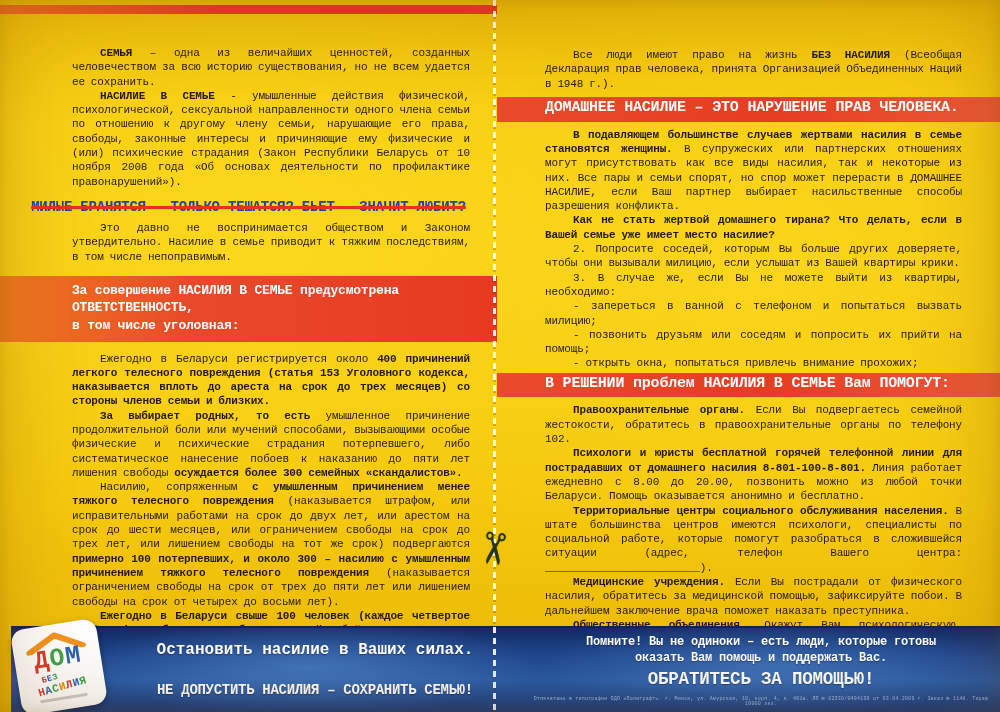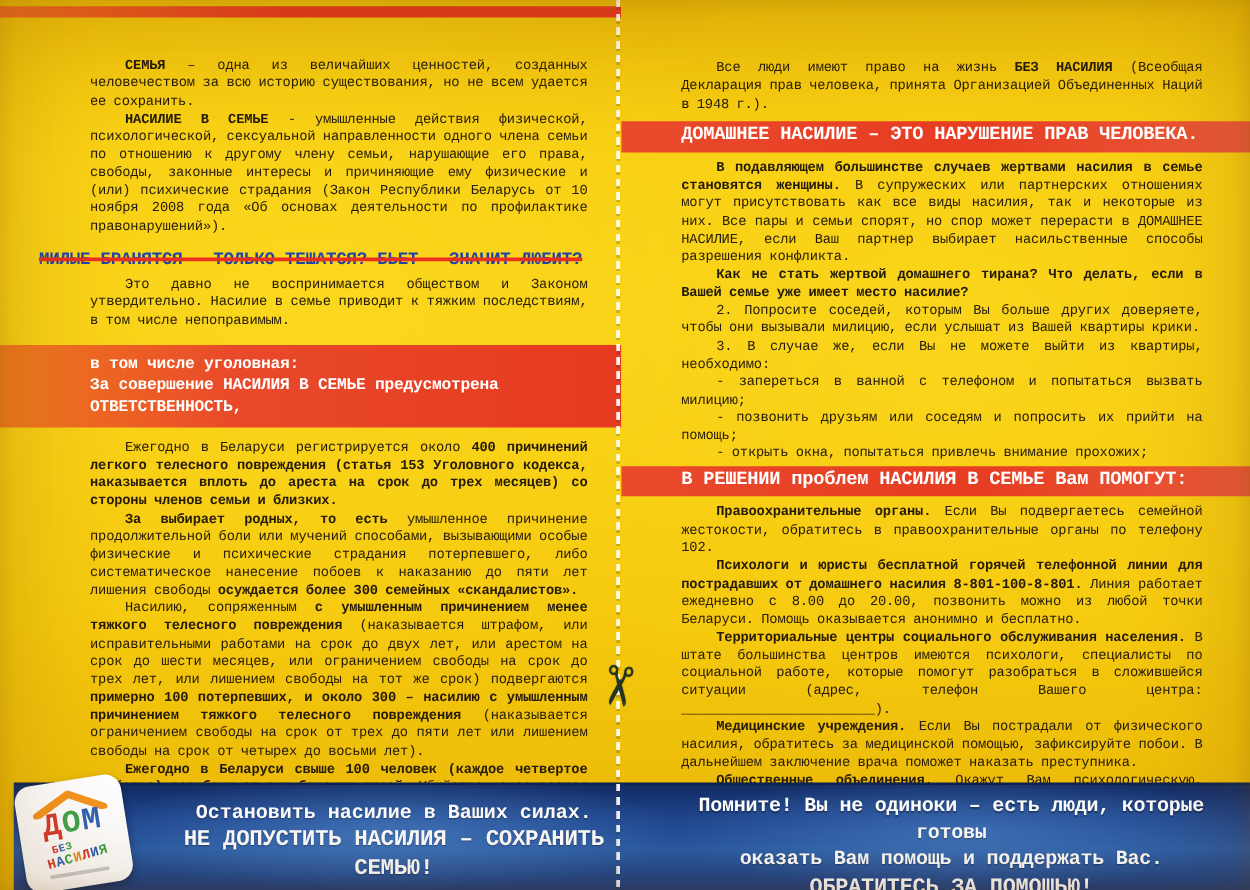--- a/index.html
+++ b/index.html
@@ -44,23 +44,23 @@
   .footer{position:absolute;left:11px;bottom:0;width:1000px;height:84px;z-index:3;
     border-top:2px solid #0f2452;
     background:
       radial-gradient(ellipse 330px 70px at 30% 45%, rgba(92,152,222,.5), transparent 70%),
       radial-gradient(ellipse 330px 70px at 76% 45%, rgba(92,152,222,.45), transparent 70%),
       linear-gradient(180deg,#132c63 0%,#1d448d 30%,#265aa8 62%,#1a3a7c 100%);}
   .footer-msg{position:absolute;text-align:center;color:#fff;font-weight:700;
     text-shadow:0 1px 1px rgba(0,0,0,.35);}
   .footer-left{left:118px;top:12px;width:372px;}
   .fl1{font-size:16px;line-height:1.3;}
-  .fl2{font-size:18px;line-height:1.3;margin-top:0;letter-spacing:-0.3px;}
+  .fl2{font-size:14px;line-height:1.3;margin-top:20px;letter-spacing:-0.3px;}
   .footer-right{left:516px;top:7px;width:468px;}
-  .fr{font-size:16px;line-height:1.32;letter-spacing:-0.2px;}
+  .fr{font-size:12px;line-height:1.32;letter-spacing:-0.2px;}
   .fr3{font-size:17.5px;margin-top:1px;}
   .imprint{font-size:5px;line-height:1;color:#9db8e0;font-weight:400;margin-top:6px;letter-spacing:.2px;text-shadow:none;}
   .cut-line{position:absolute;left:493px;top:0;width:3px;height:712px;z-index:4;opacity:.92;
     background:repeating-linear-gradient(180deg,#ffffff 0 6px, rgba(60,50,20,.25) 6px 8px, rgba(255,255,255,0) 8px 11px);}
   .scissors{position:absolute;left:458px;top:516px;width:64px;height:64px;z-index:5;
     font-size:58px;line-height:64px;text-align:center;color:#24351f;
     transform:rotate(97deg);text-shadow:0 0 1px rgba(20,40,20,.6);}
   .logo-card{position:absolute;left:16px;top:624px;width:86px;height:86px;z-index:7;
     background:#fff;border-radius:13px;transform:rotate(-9deg);
     box-shadow:0 3px 7px rgba(0,0,0,.35);
@@ -82,22 +82,22 @@
         <p class="para"><span class="b">СЕМЬЯ</span><span> – одна из величайших ценностей, созданных человечеством за всю историю существования, но не всем удается ее сохранить.</span></p>
         <p class="para"><span class="b">НАСИЛИЕ В СЕМЬЕ</span><span> - умышленные действия физической, психологической, сексуальной направленности одного члена семьи по отношению к другому члену семьи, нарушающие его права, свободы, законные интересы и причиняющие ему физические и (или) психические страдания (Закон Республики Беларусь от 10 ноября 2008 года «Об основах деятельности по профилактике правонарушений»).</span></p>
       </div>
     <p class="strike-head">
       <span>МИЛЫЕ БРАНЯТСЯ – ТОЛЬКО ТЕШАТСЯ? БЬЕТ – ЗНАЧИТ ЛЮБИТ?</span>
     </p>
     <div class="sec sec-a" style="padding-top:0">
         <p class="para"><span>Это давно не воспринимается обществом и Законом утвердительно. Насилие в семье приводит к тяжким последствиям, в том числе непоправимым.</span></p>
       </div>
     <div class="banner-left">
+      <div class="bl">За совершение НАСИЛИЯ В СЕМЬЕ предусмотрена ОТВЕТСТВЕННОСТЬ,</div>
       <div class="bl">в том числе уголовная:</div>
-      <div class="bl">За совершение НАСИЛИЯ В СЕМЬЕ предусмотрена ОТВЕТСТВЕННОСТЬ,</div>
     </div>
     <div class="sec sec-b">
         <p class="para"><span>Ежегодно в Беларуси регистрируется около </span><span class="b">400 причинений легкого телесного повреждения (статья 153 Уголовного кодекса, наказывается вплоть до ареста на срок до трех месяцев) со стороны членов семьи и близких.</span></p>
         <p class="para"><span class="b">За выбирает родных, то есть</span><span> умышленное причинение продолжительной боли или мучений способами, вызывающими особые физические и психические страдания потерпевшего, либо систематическое нанесение побоев к наказанию до пяти лет лишения свободы </span><span class="b">осуждается более 300 семейных «скандалистов».</span></p>
         <p class="para"><span>Насилию, сопряженным </span><span class="b">с умышленным причинением менее тяжкого телесного повреждения</span><span> (наказывается штрафом, или исправительными работами на срок до двух лет, или арестом на срок до шести месяцев, или ограничением свободы на срок до трех лет, или лишением свободы на тот же срок) подвергаются </span><span class="b">примерно 100 потерпевших, и около 300 – насилию с умышленным причинением тяжкого телесного повреждения</span><span> (наказывается ограничением свободы на срок от трех до пяти лет или лишением свободы на срок от четырех до восьми лет).</span></p>
         <p class="para"><span class="b">Ежегодно в Беларуси свыше 100 человек (каждое четвертое убийство) погибают от рук близких людей.</span><span> Убийство наказывается лишением свободы на срок от восьми до двадцати пяти лет, или пожизненным заключением, или смертной казнью.</span></p>
         <p class="para"><span class="b">Не допускайте насилие в любом его проявлении. Помните: каждое преступление обязательно влечет заслуженное и справедливое наказание, а сожалеть о случившемся будет уже поздно.</span></p>
       </div>
   </div>
 

